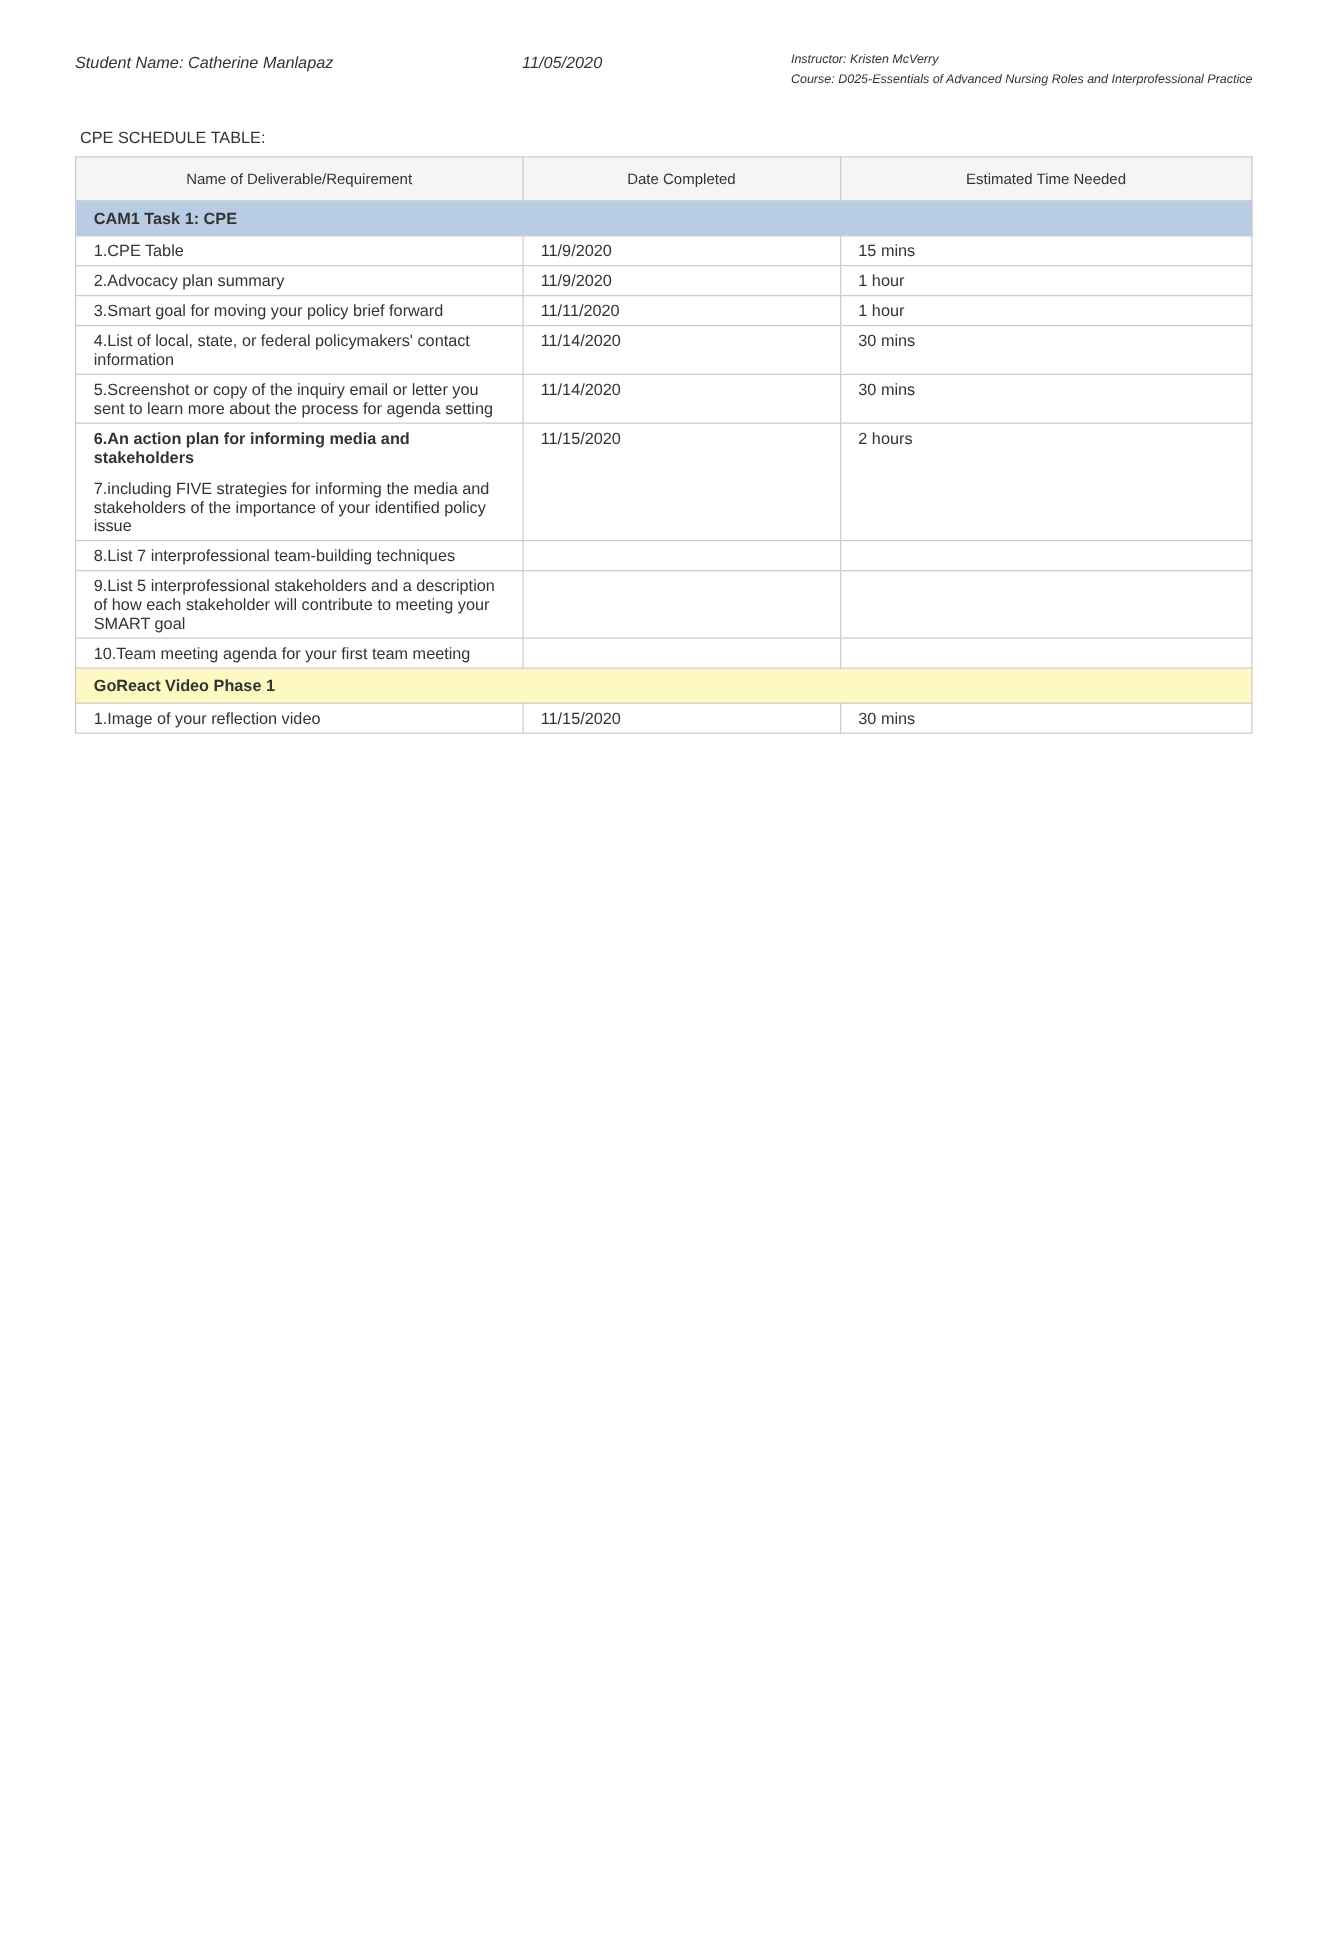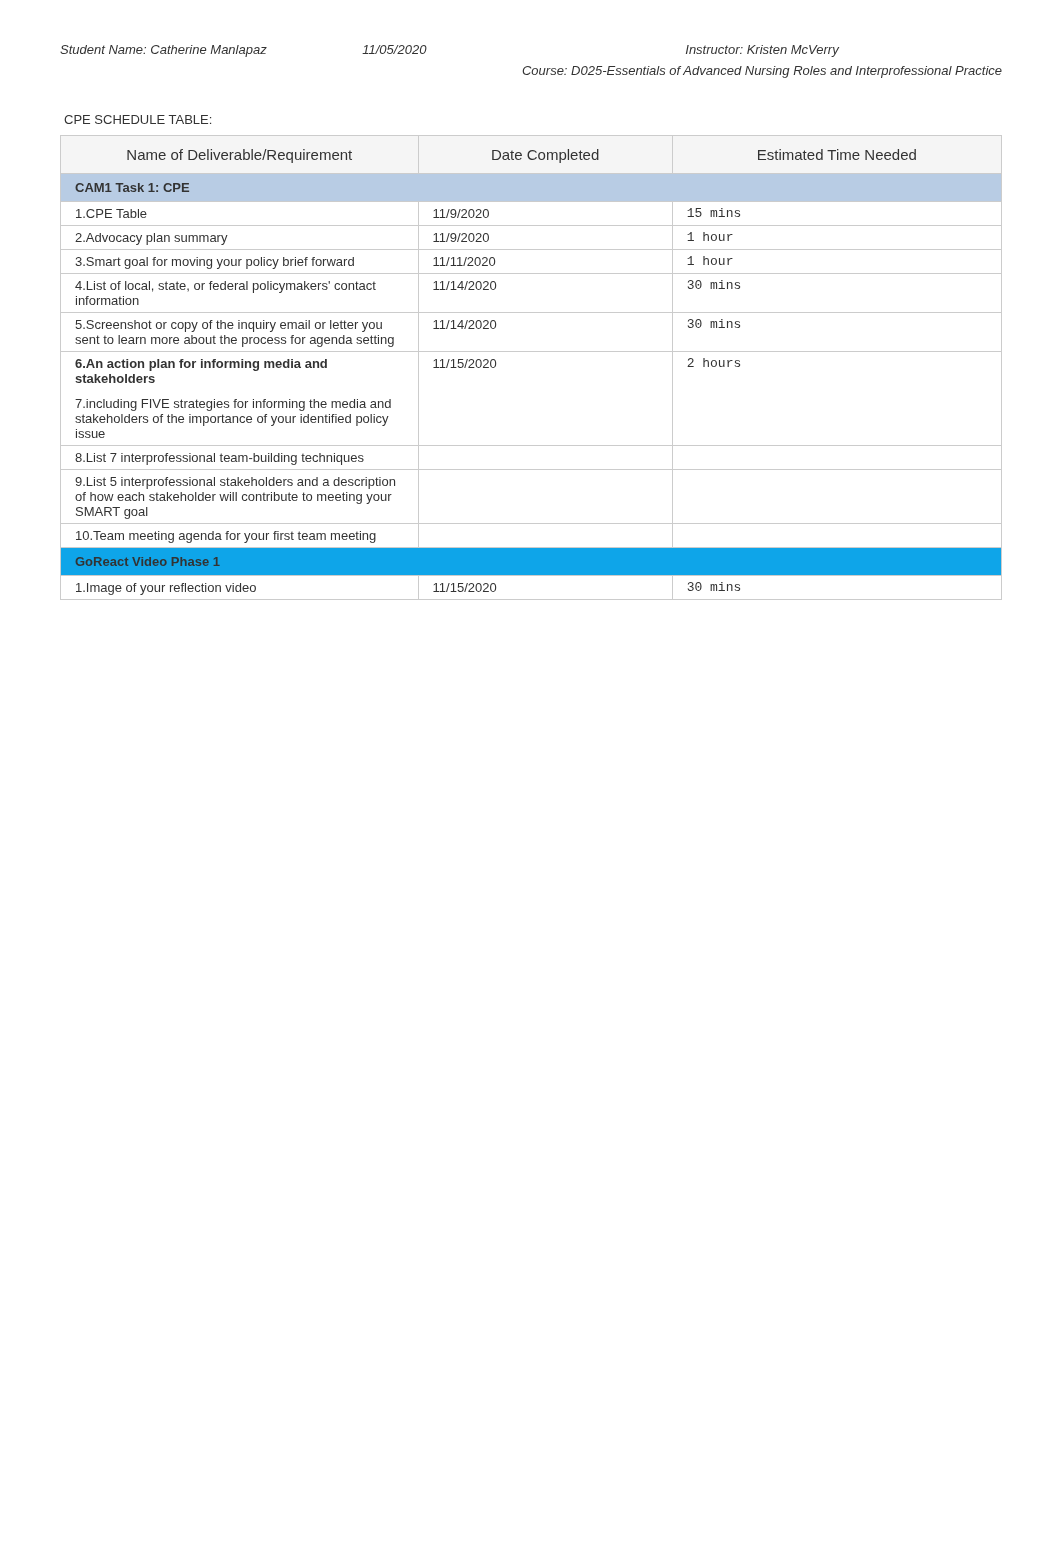--- a/index.html
+++ b/index.html
@@ -21,22 +21,22 @@
     }
     .header-left {
       font-size: 13px;
       line-height: 1.5;
     }
     .header-center {
       font-size: 13px;
       padding-top: 2px;
     }
     .header-right {
-      font-size: 13px;
-      text-align: center;
+      font-size: 10px;
+      text-align: left;
       line-height: 1.6;
     }
 
     .section-title {
       font-size: 13px;
       font-weight: normal;
       margin-bottom: 8px;
       padding-left: 4px;
     }
 
@@ -44,47 +44,47 @@
       width: 100%;
       border-collapse: collapse;
       border: 1px solid #ccc;
     }
 
     .cpe-table th {
       background: #f5f5f5;
       border: 1px solid #ccc;
       padding: 10px 14px;
       font-weight: normal;
-      font-size: 15px;
+      font-size: 12px;
       text-align: center;
       vertical-align: middle;
     }
 
     .cpe-table td {
       border: 1px solid #ccc;
       padding: 4px 14px;
       vertical-align: top;
       font-size: 13px;
     }
 
     .section-header-row td {
       background-color: #b8cce4;
       font-weight: bold;
       font-size: 13px;
       padding: 6px 14px;
       color: #333;
     }
 
     .section-header-row.goreact td {
-      background-color: #0ea5e9;
+      background-color: #fef9c3;
     }
 
     .col-name { width: 38%; }
     .col-date { width: 27%; }
-    .col-time { width: 35%; font-family: Liberation Mono, monospace; }
+    .col-time { width: 35%; }
 
     .th-name { width: 38%; }
     .th-date { width: 27%; }
     .th-time { width: 35%; }
   </style>
 </head>
 <body>
 
 <div class="header">
   <div class="header-left">

